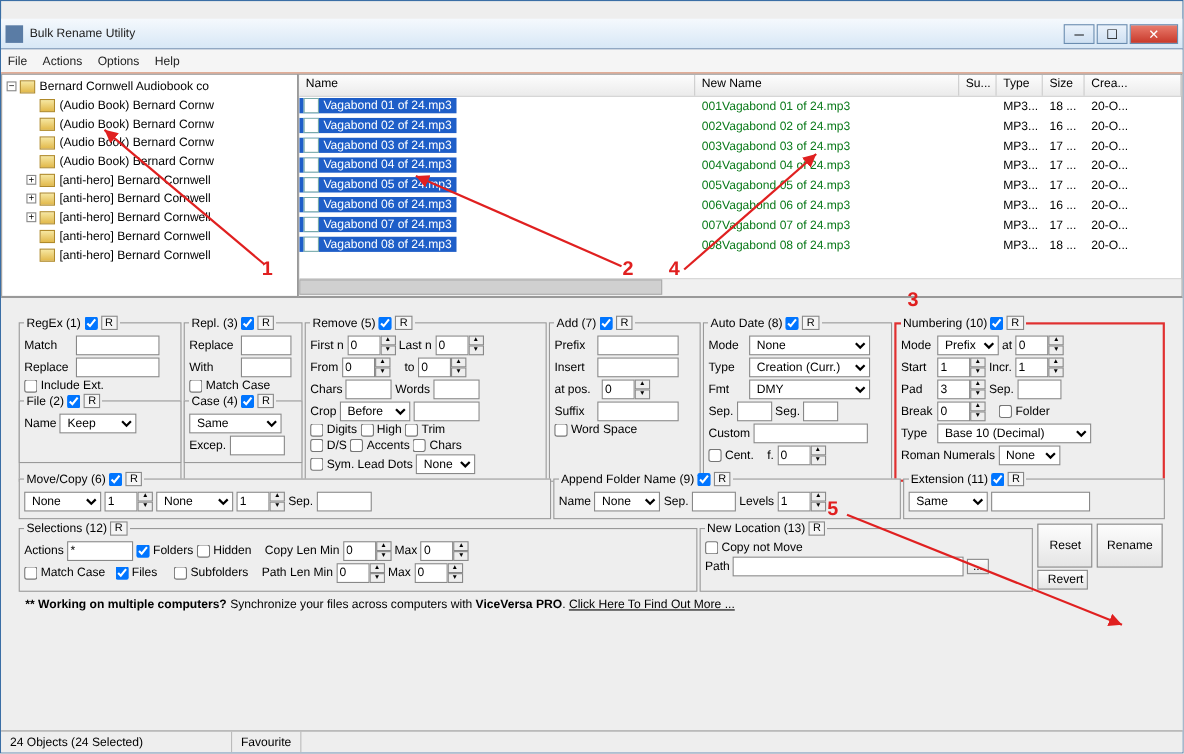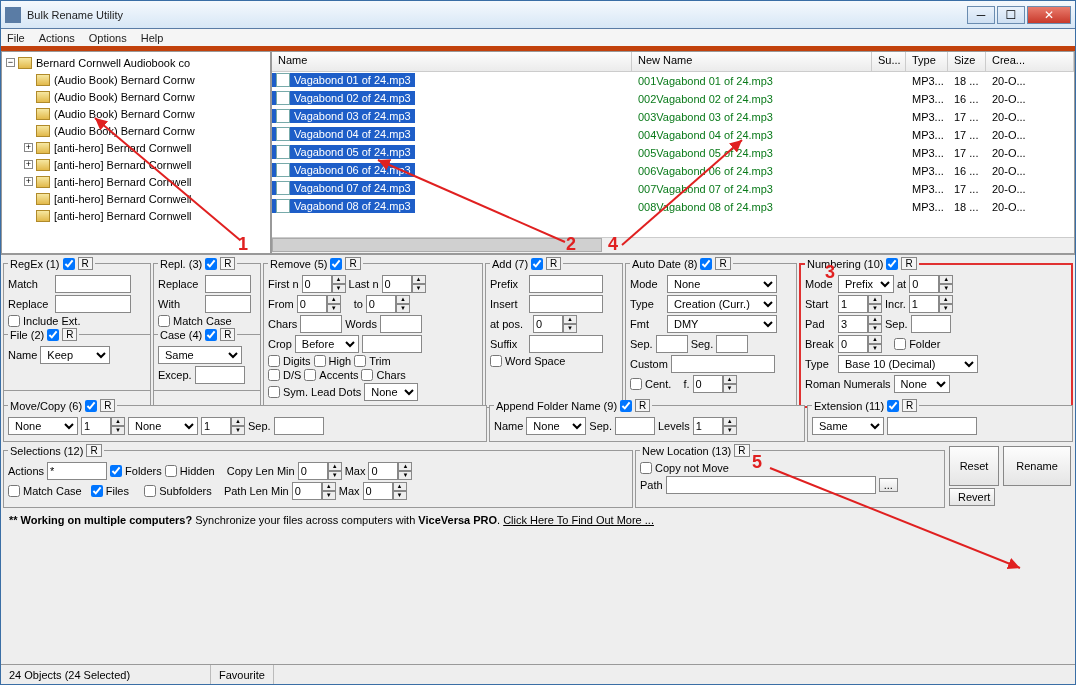--- a/index.html
+++ b/index.html
@@ -1,45 +1,45 @@
 <!DOCTYPE html>
 <html><head>
 <meta charset="utf-8">
 <style>
 * { box-sizing: border-box; margin: 0; padding: 0; font-family: "Segoe UI", Tahoma, sans-serif; font-size: 11px; }
 body { background: #d4d0c8; width: 1076px; height: 685px; overflow: hidden; position: relative; }
 .window { border: 1px solid #3a6ea5; width: 1076px; height: 685px; display: flex; flex-direction: column; background: #eee; }
-.titlebar { background: linear-gradient(#f5f9fd,#d7e7f6); height: 28px; display: flex; align-items: center; padding: 0 4px; border-bottom: 1px solid #5a7ca5; }
+.titlebar { background: linear-gradient(#f5f9fd,#d7e7f6); height: 28px; display: flex; align-items: center; padding: 0 4px; border-bottom: 1px solid #5a7ca5; margin-top: 16px; }
 .titlebar .ticon { width: 16px; height: 16px; background: #5a7ca5; margin-right: 6px; }
 .titlebar .title { flex: 1; color: #222; }
 .winbtns { display: flex; gap: 2px; }
 .winbtn { width: 28px; height: 18px; border: 1px solid #6a8cb0; background: linear-gradient(#eaf2fb,#cfe0f2); display: flex; align-items: center; justify-content: center; font-size: 12px; }
 .winbtn.close { background: linear-gradient(#e97c6d,#c8392b); color: #fff; width: 44px; }
-.menubar { background: #f5f5f5; height: 22px; display: flex; align-items: center; padding: 0 6px; gap: 14px; border-bottom: 5px solid #c2410c; }
+.menubar { background: #f5f5f5; height: 22px; display: flex; align-items: center; padding: 0 6px; gap: 14px; border-bottom: 1px solid #c2410c; }
 .menubar span { color: #222; }
 .content { flex: 1; display: flex; flex-direction: column; background: #eee; }
 .toprow { display: flex; height: 204px; border-bottom: 1px solid #999; }
 .tree { width: 270px; background: #fff; border: 1px solid #999; overflow: hidden; padding: 2px; }
 .tree-row { display: flex; align-items: center; height: 17px; padding-left: 2px; white-space: nowrap; }
 .tree-row .ind { display: inline-block; }
 .folder-icon { width: 14px; height: 12px; background: linear-gradient(#f6e7a1,#e2b94b); border: 1px solid #b08a2a; margin-right: 4px; display: inline-block; }
 .expander { width: 9px; height: 9px; border: 1px solid #888; font-size: 9px; line-height: 7px; text-align: center; margin-right: 3px; display: inline-block; }
 .filegrid { flex: 1; background: #fff; border: 1px solid #999; display: flex; flex-direction: column; overflow: hidden; }
 .gridhead { display: flex; background: linear-gradient(#fdfdfd,#ebebeb); border-bottom: 1px solid #ccc; height: 20px; }
 .gh { border-right: 1px solid #ccc; padding: 2px 6px; overflow: hidden; white-space: nowrap; }
 .gridbody { flex: 1; overflow: hidden; }
 .gridrow { display: flex; height: 18px; align-items: center; }
 .gc { padding: 0 6px; overflow: hidden; white-space: nowrap; }
 .selname { background: #1e5ec8; color: #fff; display: inline-flex; align-items: center; padding-right: 4px; }
 .mp3-icon { width: 14px; height: 14px; background: #fff; border: 1px solid #7aa; margin: 0 4px; display: inline-block; }
 .newname { color: #0a7a1a; }
 .scrollh { height: 16px; background: #eee; border-top: 1px solid #ccc; display: flex; }
 .scrollh .track { flex: 1; background: #f0f0f0; position: relative; }
 .scrollh .thumb { position: absolute; height: 14px; top: 0; background: #d0d0d0; border: 1px solid #aaa; }
-.panels { padding: 2px; display: flex; flex-direction: column; gap: 2px; flex: 1; background: #eee; }
+.panels { padding: 16px; display: flex; flex-direction: column; gap: 2px; flex: 1; background: #eee; }
 .prow { display: flex; gap: 2px; }
 fieldset { border: 1px solid #999; padding: 3px 4px 4px 4px; background: #eee; }
 fieldset.hl { border: 2px solid #e03030; }
 legend { font-size: 11px; padding: 0 2px; display: flex; align-items: center; gap: 3px; }
 .r { border: 1px solid #888; padding: 0 3px; background: #f5f5f5; font-size: 10px; }
 .frow { display: flex; align-items: center; gap: 3px; margin: 2px 0; white-space: nowrap; }
 .lbl { font-size: 11px; }
 input[type=text], select { border: 1px solid #888; background: #fff; height: 18px; padding: 0 2px; font-size: 11px; }
 input[type=checkbox] { width: 12px; height: 12px; }
 .spin { display: inline-flex; }

